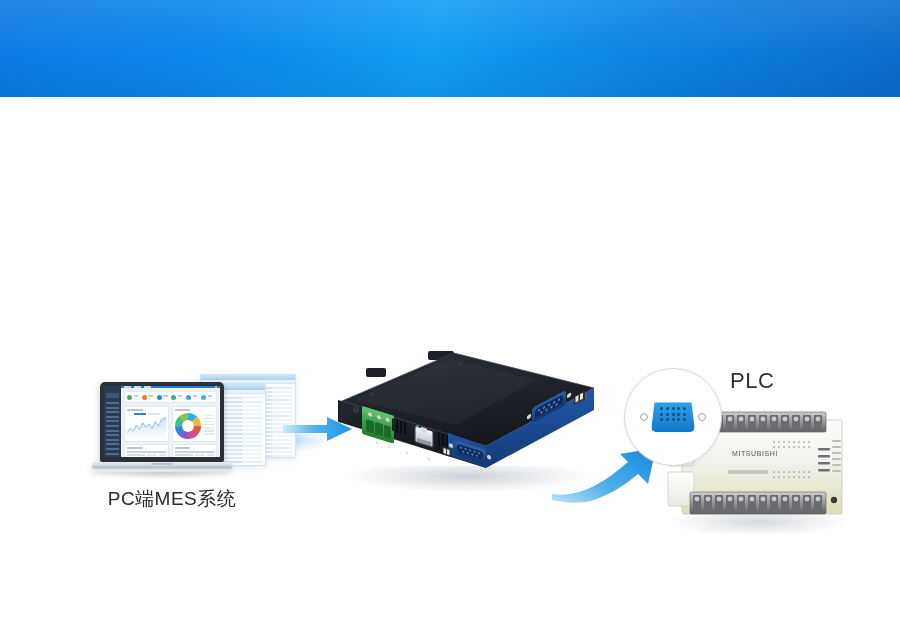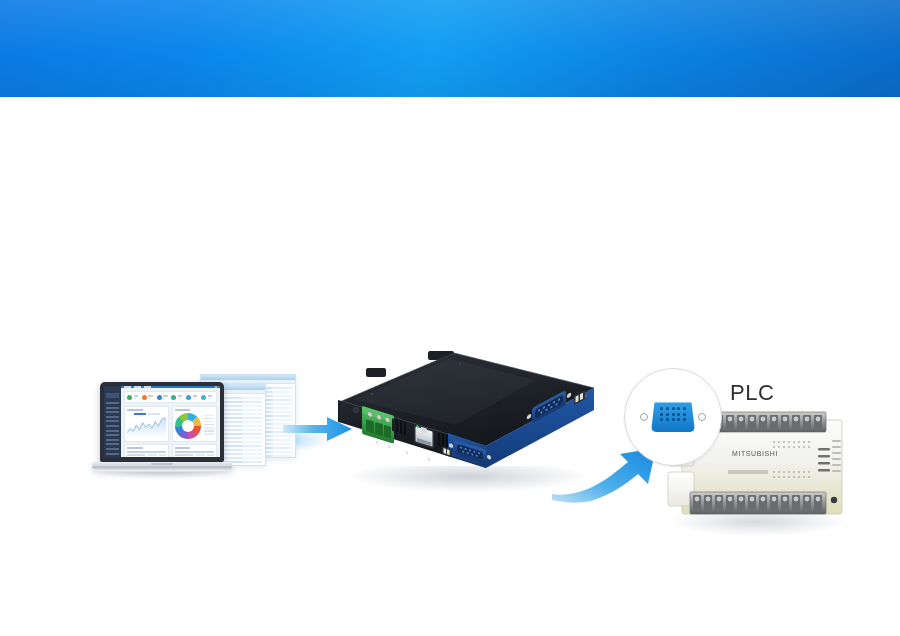--- a/index.html
+++ b/index.html
@@ -160,21 +160,21 @@
   #db15 .pins { position: absolute; left: 16px; top: 5px; width: 34px; height: 20px; }
   #db15 .pins .prow { display: flex; gap: 2.6px; justify-content: center; margin-bottom: 2.6px; }
   #db15 .pins .prow u { display:block; width: 3px; height: 3px; border-radius: 50%; background: #0a4d86; }
   #db15 .hole {
     position: absolute; top: 11px; width: 8px; height: 8px; border-radius: 50%;
     border: 1px solid #9aa3ab; background: #fff;
   }
   #db15 .hole.l { left: 0; }
   #db15 .hole.r { right: 0; }
   #plc-label {
-    position: absolute; left: 112px; top: 12px;
+    position: absolute; left: 112px; top: 0;
     font-size: 22px; color: #2f2f2f; letter-spacing: .5px;
   }
   #plc-shadow {
     position: absolute; left: 52px; top: 146px; width: 176px; height: 22px;
     background: radial-gradient(ellipse at 50% 35%, rgba(95,110,128,.26), rgba(255,255,255,0) 72%);
   }
 </style>
 </head>
 <body>
 
@@ -374,20 +374,21 @@
             </div>
           </div>
 
         </div>
       </div>
       <div id="laptop-base"></div>
       <div id="laptop-shadow"></div>
     </div>
   </div>
 
+  <div class="caption" style="left:72px; top:486px; width:200px;">PC端MES系统</div>
 
   <div id="arrow-left">
     <svg width="70" height="26" viewBox="0 0 70 26">
       <defs>
         <linearGradient id="agl" x1="0" y1="0" x2="1" y2="0">
           <stop offset="0" stop-color="#cfe8f8"></stop>
           <stop offset="45%" stop-color="#53b2ea"></stop>
           <stop offset="100%" stop-color="#1b93e4"></stop>
         </linearGradient>
       </defs>

